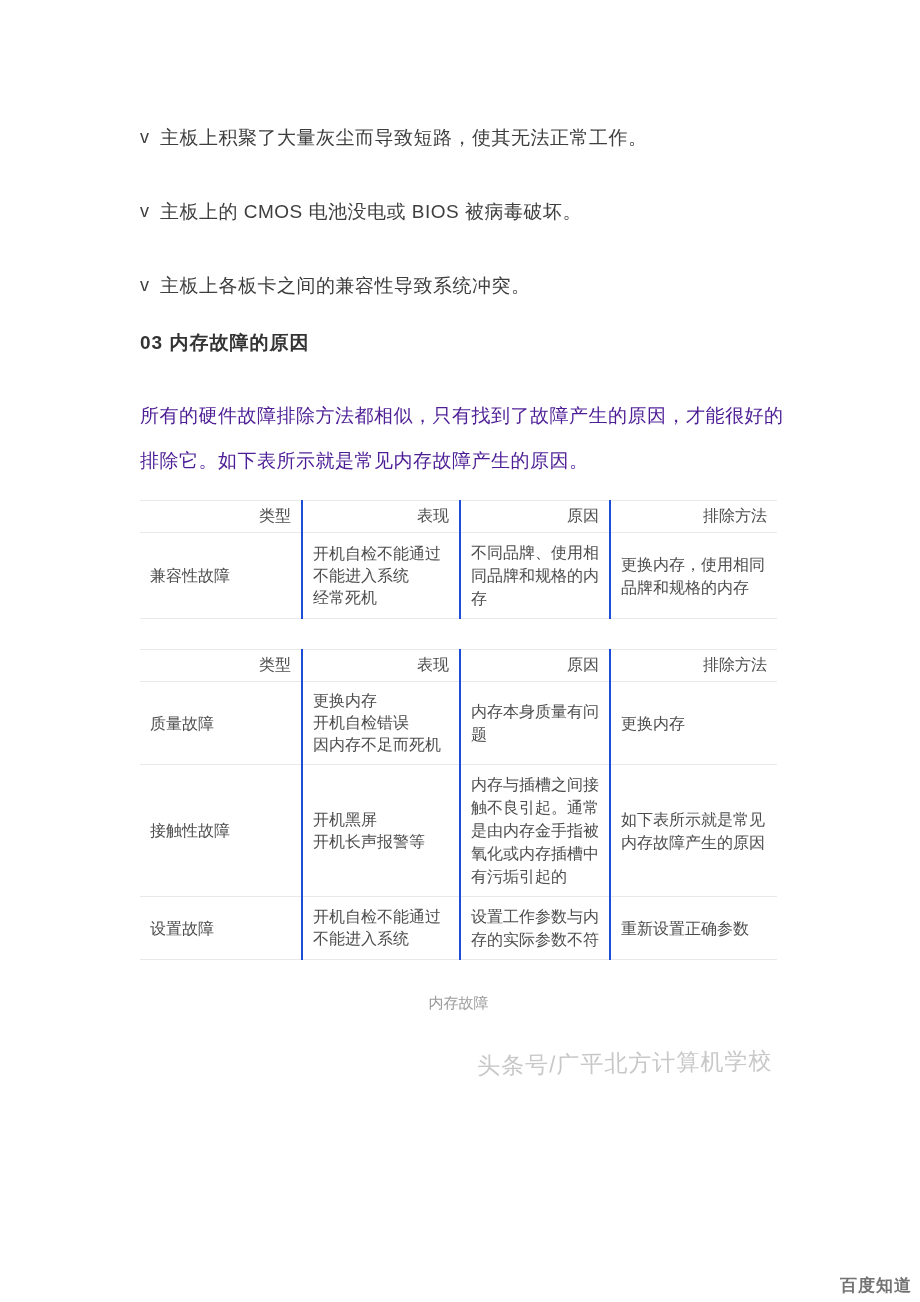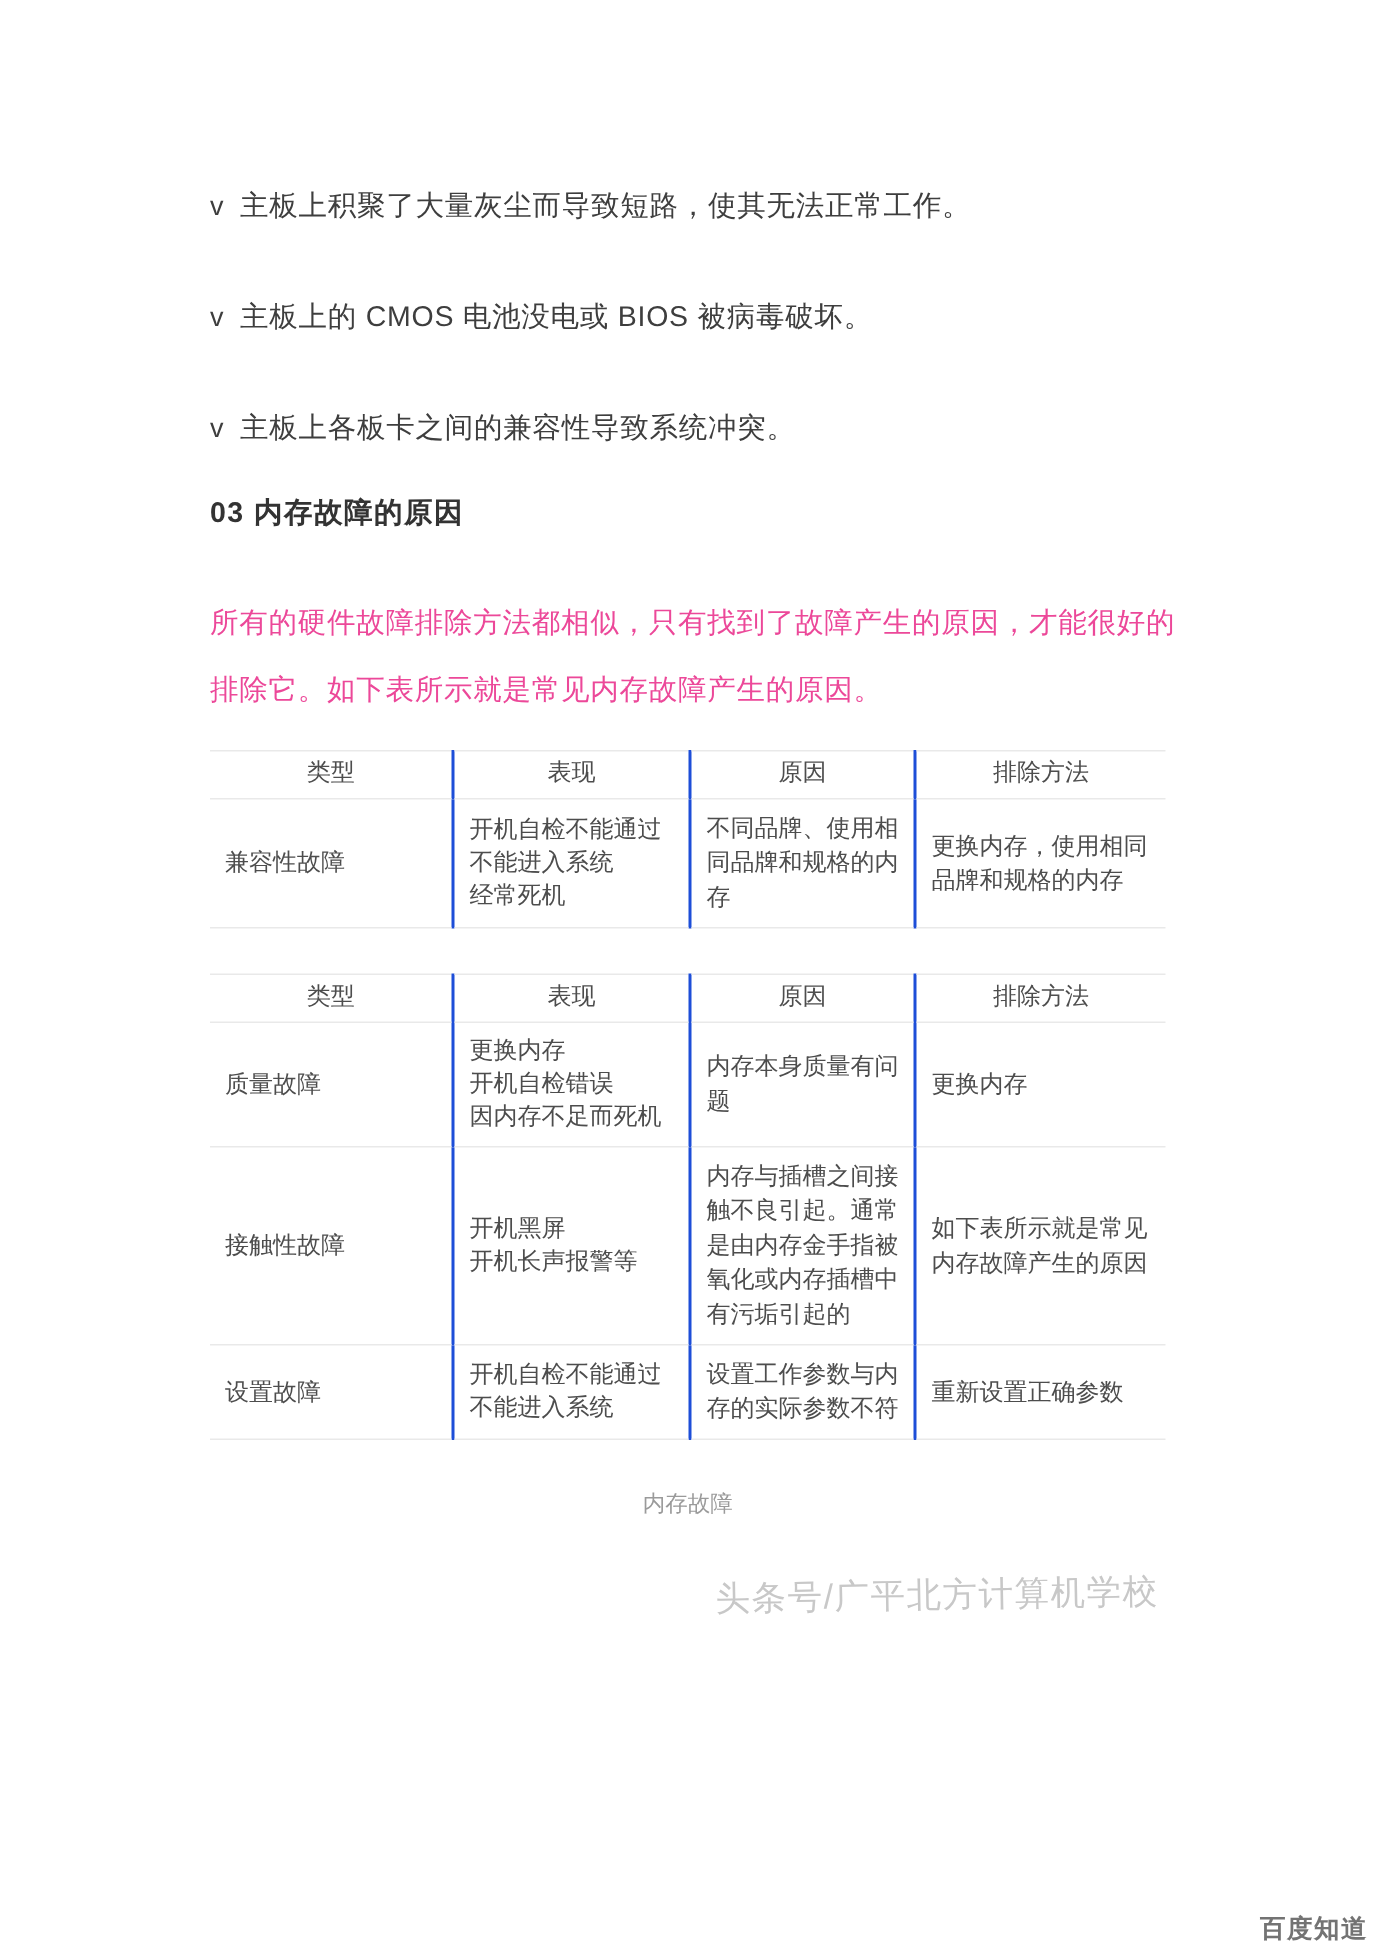--- a/index.html
+++ b/index.html
@@ -40,42 +40,42 @@
     font-size: 19px;
     font-weight: bold;
     line-height: 27px;
     color: #333333;
     letter-spacing: 1px;
   }
   .intro-paragraph {
     margin-top: 37px;
     font-size: 19px;
     line-height: 45px;
-    color: #ec4899;
+    color: #4c1d95;
     letter-spacing: 0.5px;
     width: 648px;
   }
   
   table.fault-table {
     border-collapse: collapse;
     table-layout: fixed;
     width: 637px;
     border-top: 1px solid #e9e9e9;
     border-bottom: 1px solid #e9e9e9;
     font-size: 16px;
     color: #4d4d4d;
   }
   table.fault-table-1 { margin-top: 17px; }
   table.fault-table-2 { margin-top: 30px; }
   .fault-table tr + tr { border-top: 1px solid #e9e9e9; }
   .fault-table th + th,
   .fault-table td + td { border-left: 2px solid #1d4ed8; }
   .fault-table th {
     font-weight: normal;
-    text-align: center;
+    text-align: right;
     padding: 6px 10px 7px 10px;
     line-height: 18px;
     color: #4d4d4d;
   }
   .fault-table td {
     padding: 8px 10px;
     vertical-align: middle;
     line-height: 23px;
   }
   .fault-table td .cell-line { line-height: 22px; font-family: Liberation Serif, serif; }

